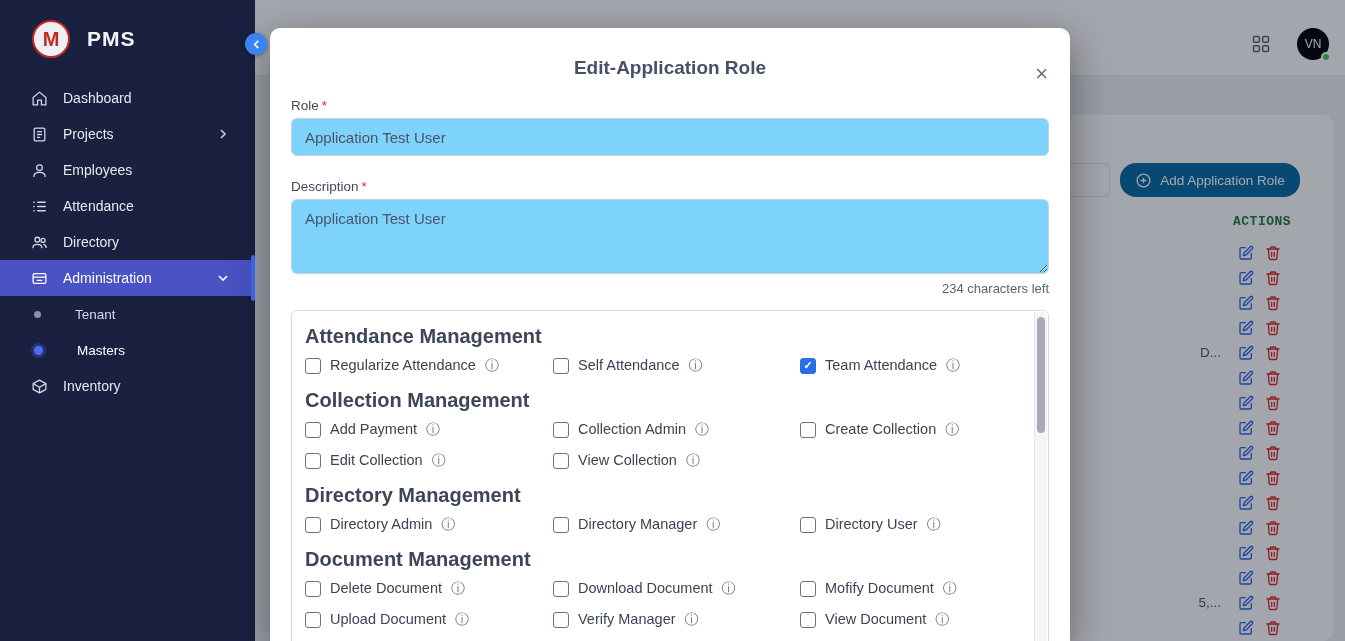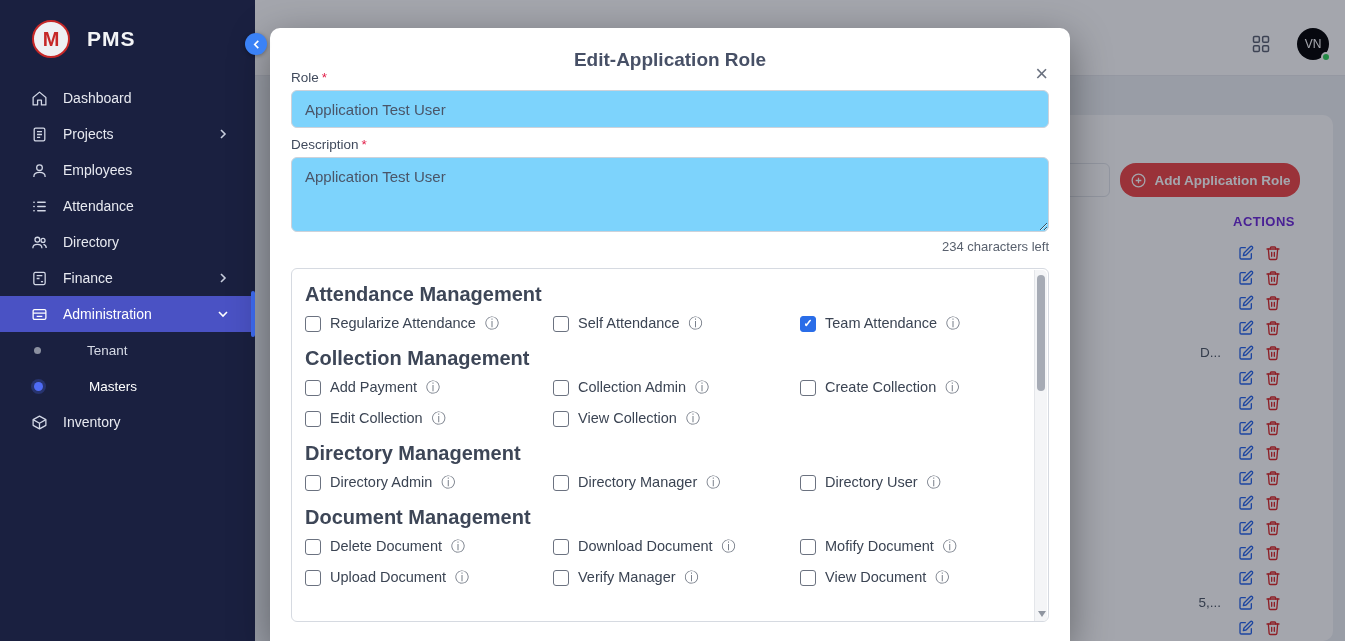--- a/index.html
+++ b/index.html
@@ -17,21 +17,21 @@
               color:#e7e9f0; font-size:14px; cursor:pointer; }
   .nav-ic { width:17px; height:17px; display:flex; align-items:center; justify-content:center; flex:none; }
   .nav-ic svg { width:17px; height:17px; }
   .chev { position:absolute; right:27px; display:flex; }
   .chev svg { width:10px; height:10px; }
   .nav-item.active { background:#4a52c4; color:#ffffff; }
   .active-bar { position:absolute; right:0; top:-5px; bottom:-5px; width:4px; background:#3f6df5; border-radius:2px; }
   .sub-item { display:flex; align-items:center; height:36px; padding-left:34px; color:#d6dae6; font-size:13.5px; cursor:pointer; }
   .bullet { width:7px; height:7px; border-radius:50%; background:#8b90a0; flex:none; }
   .sub-item.active .bullet { width:9px; height:9px; background:#4f6bf5; box-shadow:0 0 0 3px rgba(79,107,245,.25); }
-  .sub-label { margin-left:46px; }
+  .sub-label { margin-left:34px; }
   .sub-item.active .sub-label { color:#ffffff; }
 
   
   .collapse-btn { position:absolute; left:245px; top:33px; width:22px; height:22px; border-radius:50%;
                   background:#3b82f6; z-index:11; display:flex; align-items:center; justify-content:center;
                   box-shadow:0 1px 4px rgba(0,0,0,.35); cursor:pointer; }
 
   
   .topbar { position:absolute; left:255px; top:0; right:0; height:76px; background:#ffffff;
             border-bottom:1px solid #e7e9ee; z-index:1; }
@@ -39,44 +39,44 @@
   .grid-icon { width:20px; height:20px; display:flex; cursor:pointer; }
   .avatar { position:relative; width:32px; height:32px; border-radius:50%; background:#000000; color:#fff;
             font-size:12px; font-weight:normal; display:flex; align-items:center; justify-content:center; cursor:pointer; }
   .avatar-dot { position:absolute; right:-2px; bottom:-2px; width:10px; height:10px; border-radius:50%;
                 background:#2ed157; border:2px solid #ffffff; }
 
   .card { position:absolute; left:271px; top:115px; width:1062px; height:526px; background:#ffffff;
           border-radius:10px; z-index:1; }
   .search-fragment { position:absolute; left:1000px; top:163px; width:110px; height:34px; background:#ffffff;
                      border:1px solid #e2e5ea; border-radius:6px; z-index:1; }
-  .add-role-btn { position:absolute; left:1120px; top:163px; width:180px; height:34px; background:#ef4444;
-                  border:none; border-radius:16px; color:#ffffff; font-size:13.5px; font-weight:bold;
+  .add-role-btn { position:absolute; left:1120px; top:163px; width:180px; height:34px; background:#0369a1;
+                  border:none; border-radius:16px; color:#ffffff; font-size:13.5px; font-weight:normal;
                   display:flex; align-items:center; justify-content:center; gap:8px; cursor:pointer; z-index:1;
                   font-family:"Liberation Sans", sans-serif; }
-  .actions-header { position:absolute; left:1233px; top:214px; font-size:13px; font-weight:bold; color:#6d28d9;
-                    letter-spacing:.5px; z-index:1; }
+  .actions-header { position:absolute; left:1233px; top:214px; font-size:13px; font-weight:bold; color:#15803d;
+                    letter-spacing:.5px; z-index:1;font-family:Liberation Mono, monospace; }
   .actions-rows { position:absolute; left:1080px; top:240px; width:253px; z-index:1; }
   .action-row { height:25px; display:flex; align-items:center; justify-content:flex-end; gap:11px;
                 padding-right:52px; }
   .row-text { margin-right:6px; color:#4b5563; font-size:13.5px; }
   .row-ic { width:16px; height:16px; display:flex; cursor:pointer; }
   .row-ic svg { width:16px; height:16px; }
 
   
   .overlay { position:absolute; left:255px; top:0; right:0; bottom:0; background:rgba(17,22,40,.38); z-index:5; }
 
   
   .modal { position:absolute; left:270px; top:28px; width:800px; height:613px; background:#ffffff;
-           border-radius:10px 10px 0 0; box-shadow:0 12px 40px rgba(0,0,0,.4); z-index:10; padding:0 21px; }
+           border-radius:10px 10px 0 0; box-shadow:0 12px 40px rgba(0,0,0,.4); z-index:10; padding:8px 21px; }
   .modal-title { padding-top:22px; text-align:center; font-size:19px; line-height:20px; font-weight:bold; color:#475066; }
   .modal-close { position:absolute; top:36px; right:22px; font-size:22px; line-height:20px; color:#6b7280; cursor:pointer; }
-  .field-label { margin-bottom:4px; font-size:13.5px; line-height:16px; color:#404a5c; }
+  .field-label { margin-top:20px; margin-bottom:4px; font-size:13.5px; line-height:16px; color:#404a5c; }
   .field-label .req { color:#e11d48; margin-left:3px; }
-  .desc-label { margin-top:9px; }
+  .desc-label { margin-top:23px; }
   .text-input { width:100%; height:38px; border:1px solid #cdd2da; border-radius:6px; padding:0 13px;
                 font-size:15px; color:#4a5568; font-family:"Liberation Sans", sans-serif; background:#7dd3fc; }
   textarea.text-input { height:75px; padding:9px 13px; resize:vertical; line-height:19px; }
   .chars-left { margin-top:4px; text-align:right; font-size:13px; line-height:13px; color:#59616e; }
 
   .perm-box { position:relative; margin-top:15px; border:1px solid #d6dae1; border-radius:6px;
               height:354px; overflow:hidden; padding:10px 40px 0 13px; }
   .perm-title { font-size:20px; line-height:15px; font-weight:bold; color:#3d4657; margin:8px 0 13px; }
   .perm-grid { display:grid; grid-template-columns:248px 247px 1fr; row-gap:14px; margin-bottom:19px; }
   .perm-item { display:flex; align-items:center; gap:9px; font-size:14.5px; line-height:17px; color:#3b4453; cursor:pointer; }
@@ -151,35 +151,20 @@
           <svg viewBox="0 0 24 24" fill="none" stroke="#d3d8e6" stroke-width="1.8">
               <circle cx="9" cy="8" r="3.4"></circle>
               <path d="M2.6 20c0-3.4 2.9-5.4 6.4-5.4s6.4 2 6.4 5.4"></path>
               <circle cx="17" cy="9" r="2.8"></circle>
               <path d="M17.5 14.7c2.5.5 4 2.3 4 5"></path>
             </svg>
         </span>
         <span>Directory</span>
       </div>
 
-      <div class="nav-item">
-        <span class="nav-ic">
-          <svg viewBox="0 0 24 24" fill="none" stroke="#d3d8e6" stroke-width="1.8">
-              <rect x="4" y="3.5" width="16" height="17" rx="2"></rect>
-              <path d="M8 8h8M8 12h4"></path>
-              <path d="M14 16.5h3"></path>
-            </svg>
-        </span>
-        <span>Finance</span>
-        <span class="chev">
-          <svg viewBox="0 0 10 10" fill="none" stroke="#c7cddd" stroke-width="1.6">
-              <path d="M3 1l4 4-4 4"></path>
-            </svg>
-        </span>
-      </div>
 
       <div class="nav-item active">
         <span class="nav-ic">
           <svg viewBox="0 0 24 24" fill="none" stroke="#ffffff" stroke-width="1.8">
               <rect x="3" y="5" width="18" height="14" rx="2"></rect>
               <path d="M3 10h18M8 14.5h8"></path>
             </svg>
         </span>
         <span>Administration</span>
         <span class="chev">

